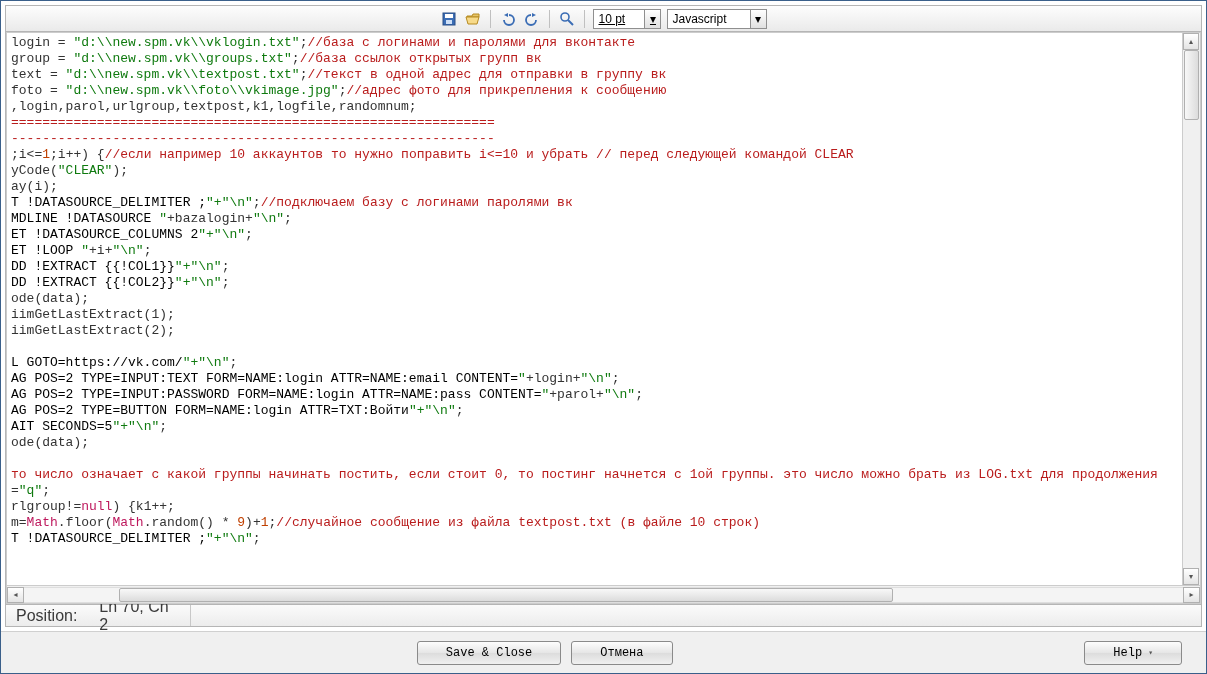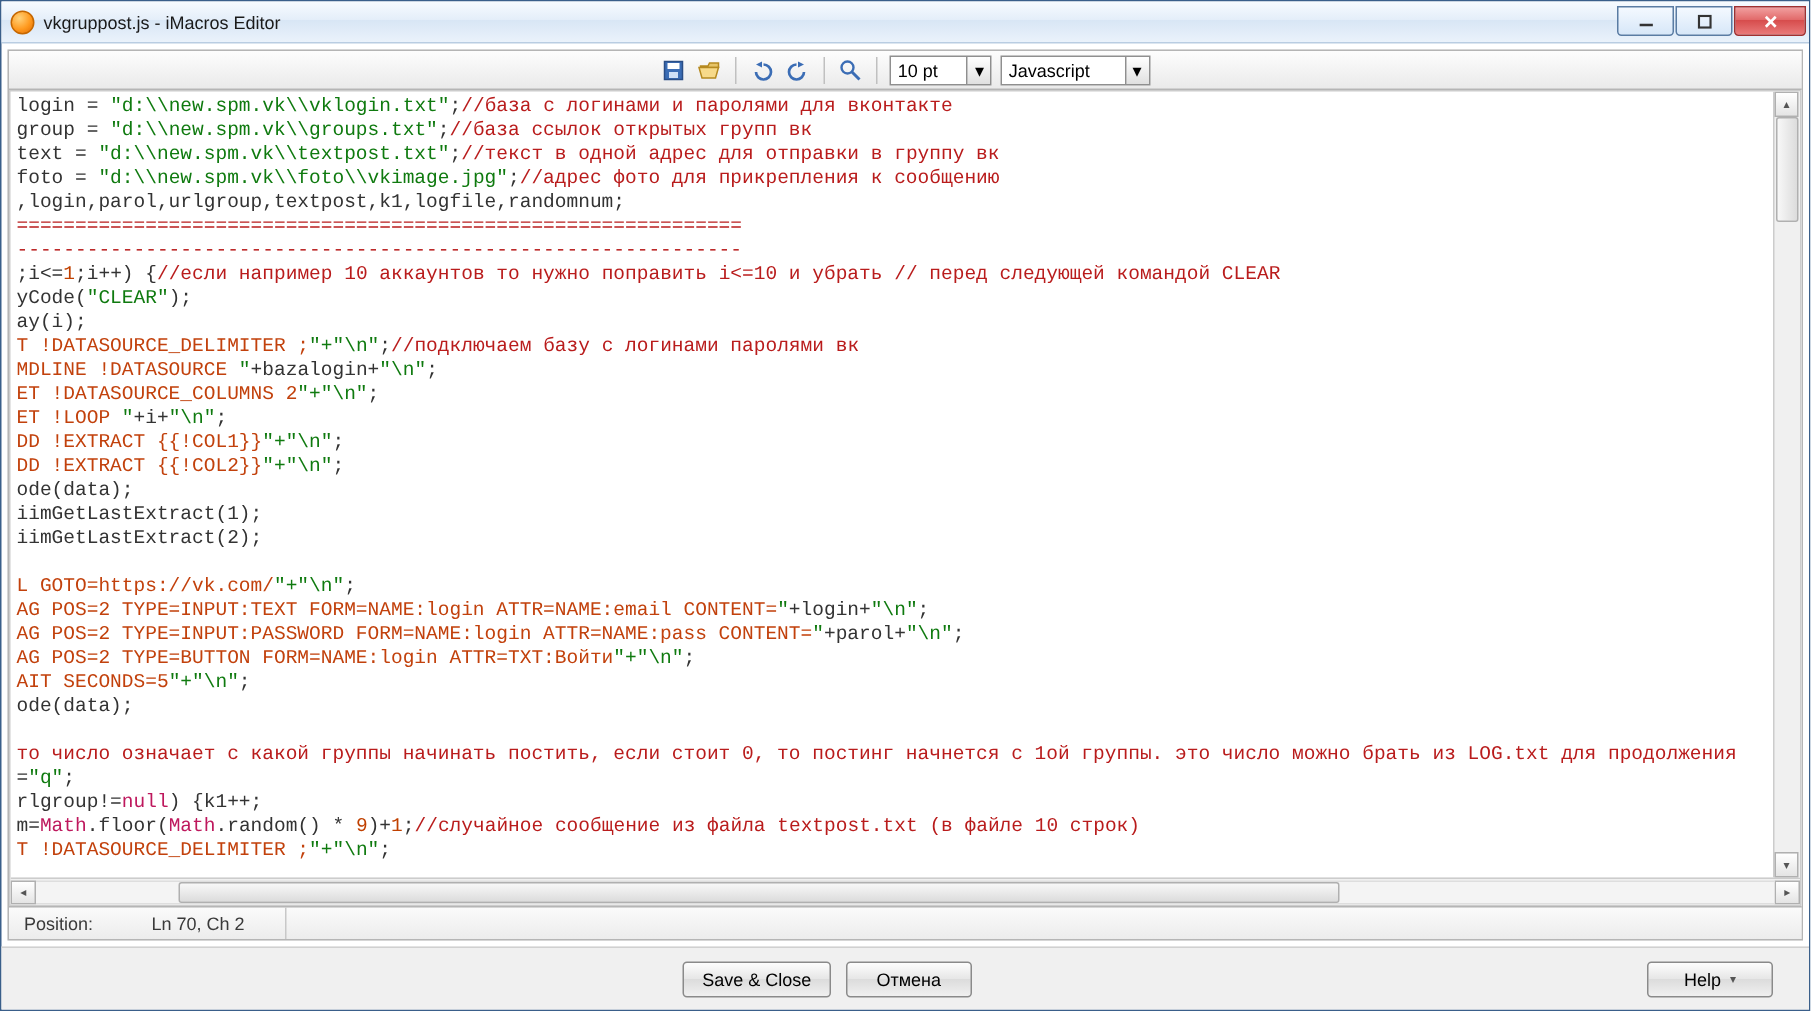--- a/index.html
+++ b/index.html
@@ -16,86 +16,64 @@
   .winbtn:last-child { width:48px; background:linear-gradient(#f1a0a0,#e26a6a 45%,#d64b4b 46%,#e97a7a); border-color:#a03030; color:#fff; margin-right:2px;}
   .winbtn svg { width:11px; height:11px; }
 
   .inner { flex:1; margin:4px; border:1px solid #b5b5b5; display:flex; flex-direction:column; background:#f0f0f0; }
 
   
   .toolbar { height:26px; border-bottom:1px solid #b5b5b5; background:linear-gradient(#fdfdfd,#eaeaea); display:flex; align-items:center; justify-content:center; gap:6px; padding:0 6px; }
   .tbicon { width:18px; height:18px; display:flex; align-items:center; justify-content:center; cursor:pointer; }
   .tbicon svg { width:16px; height:16px; }
   .tsep { width:1px; height:18px; background:#c0c0c0; margin:0 2px; }
-  .fontsize { display:flex; align-items:center; border:1px solid #8f8f8f; height:20px; background:#fff; }
+  .fontsize { display:flex; align-items:center; border:1px solid #8f8f8f; height:20px; background:#fff;text-decoration:underline; }
   .fontsize input { border:none; width:50px; font-size:12px; padding:1px 4px; outline:none; }
   .fontsize .arrow { width:16px; height:18px; border-left:1px solid #8f8f8f; background:linear-gradient(#fff,#e0e0e0); display:flex; align-items:center; justify-content:center;}
   .lang { display:flex; align-items:center; border:1px solid #8f8f8f; height:20px; background:#fff;gap:19px; }
   .lang .lbl { padding:1px 4px; font-size:12px; }
   .lang .arrow { width:16px; height:18px; border-left:1px solid #8f8f8f; background:linear-gradient(#fff,#e0e0e0); display:flex; align-items:center; justify-content:center;}
 
   
   .editwrap { flex:1; position:relative; border:1px solid #ccc; margin:0; background:#fff; overflow:hidden; display:flex; flex-direction:column;}
   .editscroll { flex:1; overflow:hidden; position:relative; }
   pre.code { margin:0; padding:2px 4px 2px 4px; font-family:"Courier New", monospace; font-size:13px; line-height:16px; white-space:pre; color:#333; }
   .s-str { color:#0f7a0f; }
   .s-cmt { color:#b91c1c; }
-  .s-id  { color:#c2410c; }
+  .s-id  { color:#000000; }
   .s-num { color:#c04000; }
   .s-key { color:#be185d; }
 
   
   .hscroll { height:18px; background:#f0f0f0; border-top:1px solid #ccc; display:flex; align-items:center; }
   .hscroll .btn { width:17px; height:16px; border:1px solid #b0b0b0; background:linear-gradient(#fff,#e4e4e4); display:flex; align-items:center; justify-content:center; font-size:8px; color:#555;}
   .hscroll .track { flex:1; height:16px; background:#f4f4f4; border:1px solid #dedede; border-left:none; border-right:none; position:relative; }
   .hscroll .thumb { position:absolute; top:0; bottom:0; left:95px; right:290px; background:linear-gradient(#f8f8f8,#dcdcdc); border:1px solid #b0b0b0; border-radius:2px;}
   
   .vscroll { position:absolute; right:0; top:0; bottom:18px; width:18px; background:#f0f0f0; border-left:1px solid #ccc; display:flex; flex-direction:column;}
   .vscroll .btn { height:17px; width:16px; border:1px solid #b0b0b0; background:linear-gradient(#fff,#e4e4e4); display:flex; align-items:center; justify-content:center; font-size:8px; color:#555;}
   .vscroll .track { flex:1; position:relative; }
   .vscroll .thumb { position:absolute; left:1px; right:1px; top:0; height:70px; background:linear-gradient(90deg,#f8f8f8,#dcdcdc); border:1px solid #b0b0b0; border-radius:2px;}
 
   
-  .status { height:22px; border-top:1px solid #b5b5b5; background:linear-gradient(#fbfbfb,#ececec); display:flex; align-items:center; font-size:12px; }
+  .status { height:22px; border-top:1px solid #b5b5b5; background:linear-gradient(#fbfbfb,#ececec); display:flex; align-items:center; font-size:16px; }
   .status .cell { border-right:1px solid #c8c8c8; height:100%; display:flex; align-items:center; padding:0 10px 0 10px; }
   .status .lbl { color:#3a3a3a; width:70px; }
   .status .val { color:#3a3a3a;margin-left:15px; }
 
   
   .footer { height:42px; background:#f0f0f0; border-top:1px solid #d0d0d0; display:flex; align-items:center; padding:0 14px; }
   .footer .spacer { flex:1; }
-  .btnwin { min-width:84px; height:24px; padding:0 12px; border:1px solid #8a8a8a; border-radius:3px; background:linear-gradient(#fdfdfd,#e6e6e6 49%,#dcdcdc 50%,#f0f0f0); font-size:12px; margin-right:10px; cursor:pointer; display:inline-flex; align-items:center; justify-content:center; }
+  .btnwin { min-width:84px; height:24px; padding:0 28px; border:1px solid #8a8a8a; border-radius:3px; background:linear-gradient(#fdfdfd,#e6e6e6 49%,#dcdcdc 50%,#f0f0f0); font-size:12px; margin-right:10px; cursor:pointer; display:inline-flex; align-items:center; justify-content:center;font-family:Liberation Mono, monospace; }
   .btnwin .drop { margin-left:6px; font-size:8px; color:#555; }
 </style>
 </head>
 <body>
 
 <div class="window">
-  <div class="titlebar">
-    <div class="favicon"></div>
-    <div class="title">vkgruppost.js - iMacros Editor</div>
-    <div class="winbtns">
-      <div class="winbtn">
-          <svg viewBox="0 0 10 10">
-            <line x1="1" y1="7" x2="9" y2="7" stroke="#333" stroke-width="1.5"></line>
-          </svg>
-        </div>
-      <div class="winbtn">
-          <svg viewBox="0 0 10 10">
-            <rect x="1.5" y="1.5" width="7" height="7" fill="none" stroke="#333" stroke-width="1.3"></rect>
-          </svg>
-        </div>
-      <div class="winbtn">
-          <svg viewBox="0 0 10 10">
-            <line x1="2" y1="2" x2="8" y2="8" stroke="#fff" stroke-width="1.6"></line>
-            <line x1="8" y1="2" x2="2" y2="8" stroke="#fff" stroke-width="1.6"></line>
-          </svg>
-        </div>
-    </div>
-  </div>
 
   <div class="inner">
 
     <div class="toolbar">
       <div class="tbicon">
           <svg viewBox="0 0 16 16">
             <rect x="2" y="2" width="12" height="12" fill="#3b6db5" stroke="#2a4e86"></rect>
             <rect x="4" y="3" width="8" height="4" fill="#fff"></rect>
             <rect x="5" y="9" width="6" height="4" fill="#cfe0f7"></rect>
           </svg>

